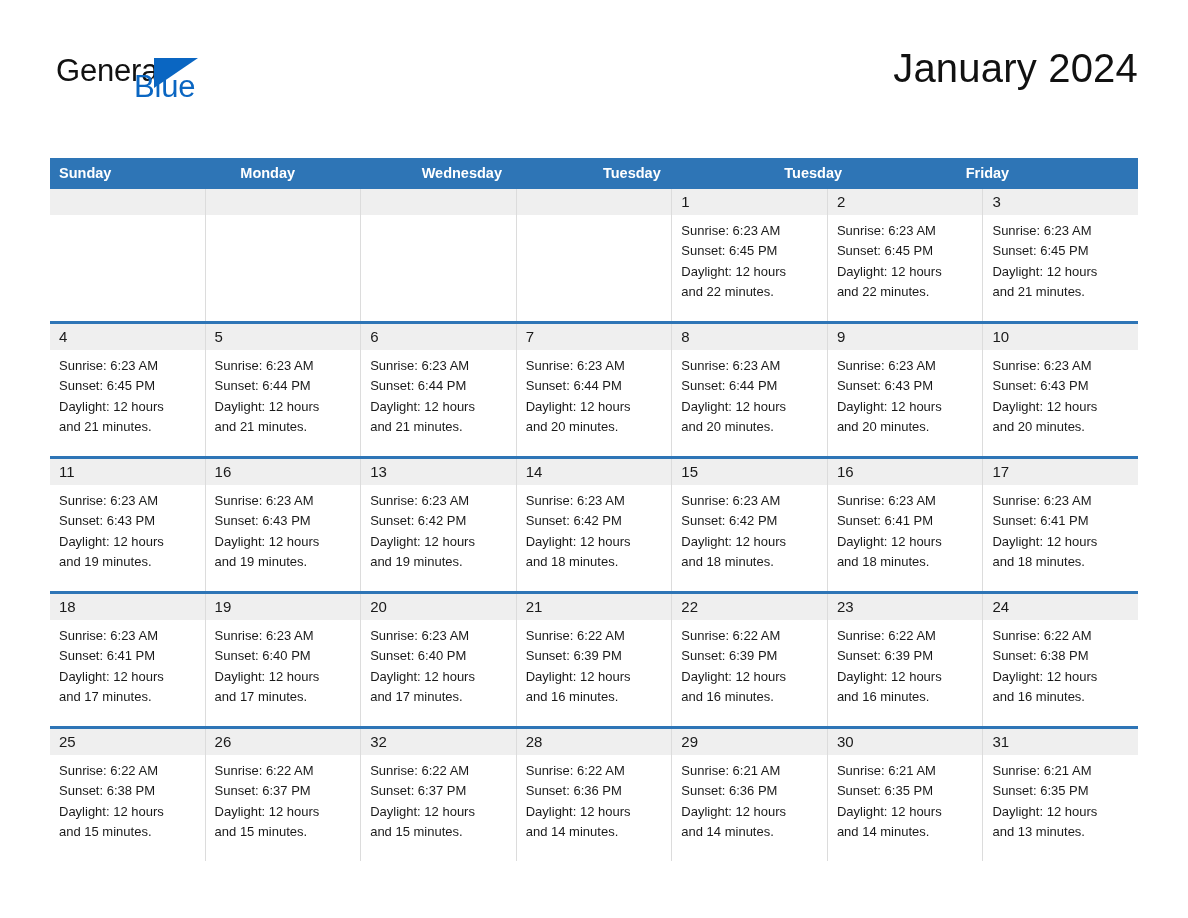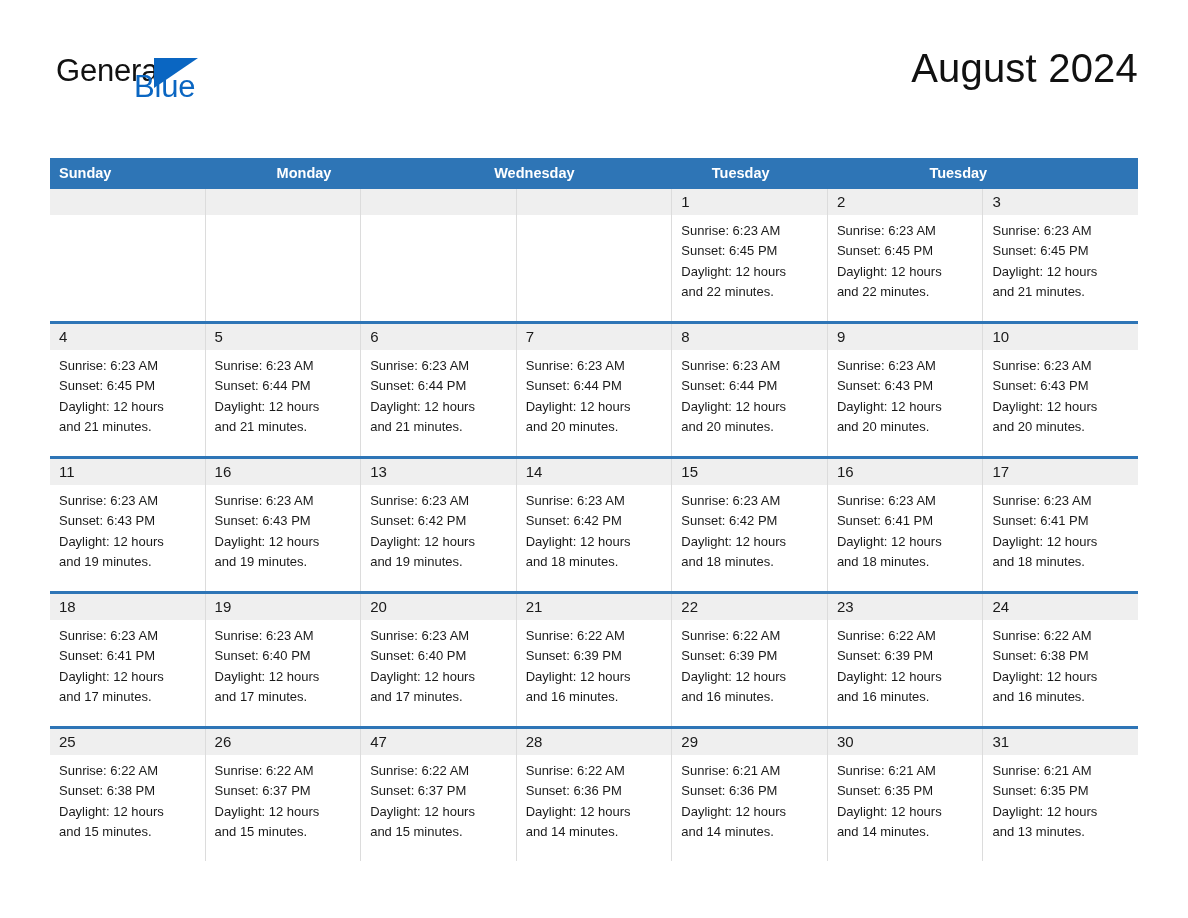--- a/index.html
+++ b/index.html
@@ -166,32 +166,33 @@
 
     <div class="logo">
       <span class="logo-general">General</span>
       <svg class="logo-triangle" viewBox="0 0 44 30">
         <polygon points="0,0 44,30 0,30" transform="scale(1,-1) translate(0,-30)" fill="#0A66C2"></polygon>
       </svg>
       <span class="logo-blue">Blue</span>
     </div>
 
     <div class="title-block">
-      <div class="month-title">August 2024</div>
+      <div class="month-title">January 2024</div>
     </div>
 
   </div>
 
   <div class="calendar">
     <div class="dow-row">
         <div class="dow-cell">Sunday</div>
         <div class="dow-cell">Monday</div>
         <div class="dow-cell">Wednesday</div>
         <div class="dow-cell">Tuesday</div>
         <div class="dow-cell">Tuesday</div>
+        <div class="dow-cell">Friday</div>
       </div>
     <div id="weeks-container">
         <div class="week">
           <div class="week-inner">
             <div class="day-cell empty-cell">
               <div class="day-num-band"></div>
               <div class="day-body">
                 <div></div>
                 <div></div>
                 <div></div>
@@ -469,21 +470,21 @@
             <div class="day-cell">
               <div class="day-num-band">26</div>
               <div class="day-body">
                 <div>Sunrise: 6:22 AM</div>
                 <div>Sunset: 6:37 PM</div>
                 <div>Daylight: 12 hours</div>
                 <div>and 15 minutes.</div>
               </div>
             </div>
             <div class="day-cell">
-              <div class="day-num-band">47</div>
+              <div class="day-num-band">32</div>
               <div class="day-body">
                 <div>Sunrise: 6:22 AM</div>
                 <div>Sunset: 6:37 PM</div>
                 <div>Daylight: 12 hours</div>
                 <div>and 15 minutes.</div>
               </div>
             </div>
             <div class="day-cell">
               <div class="day-num-band">28</div>
               <div class="day-body">

